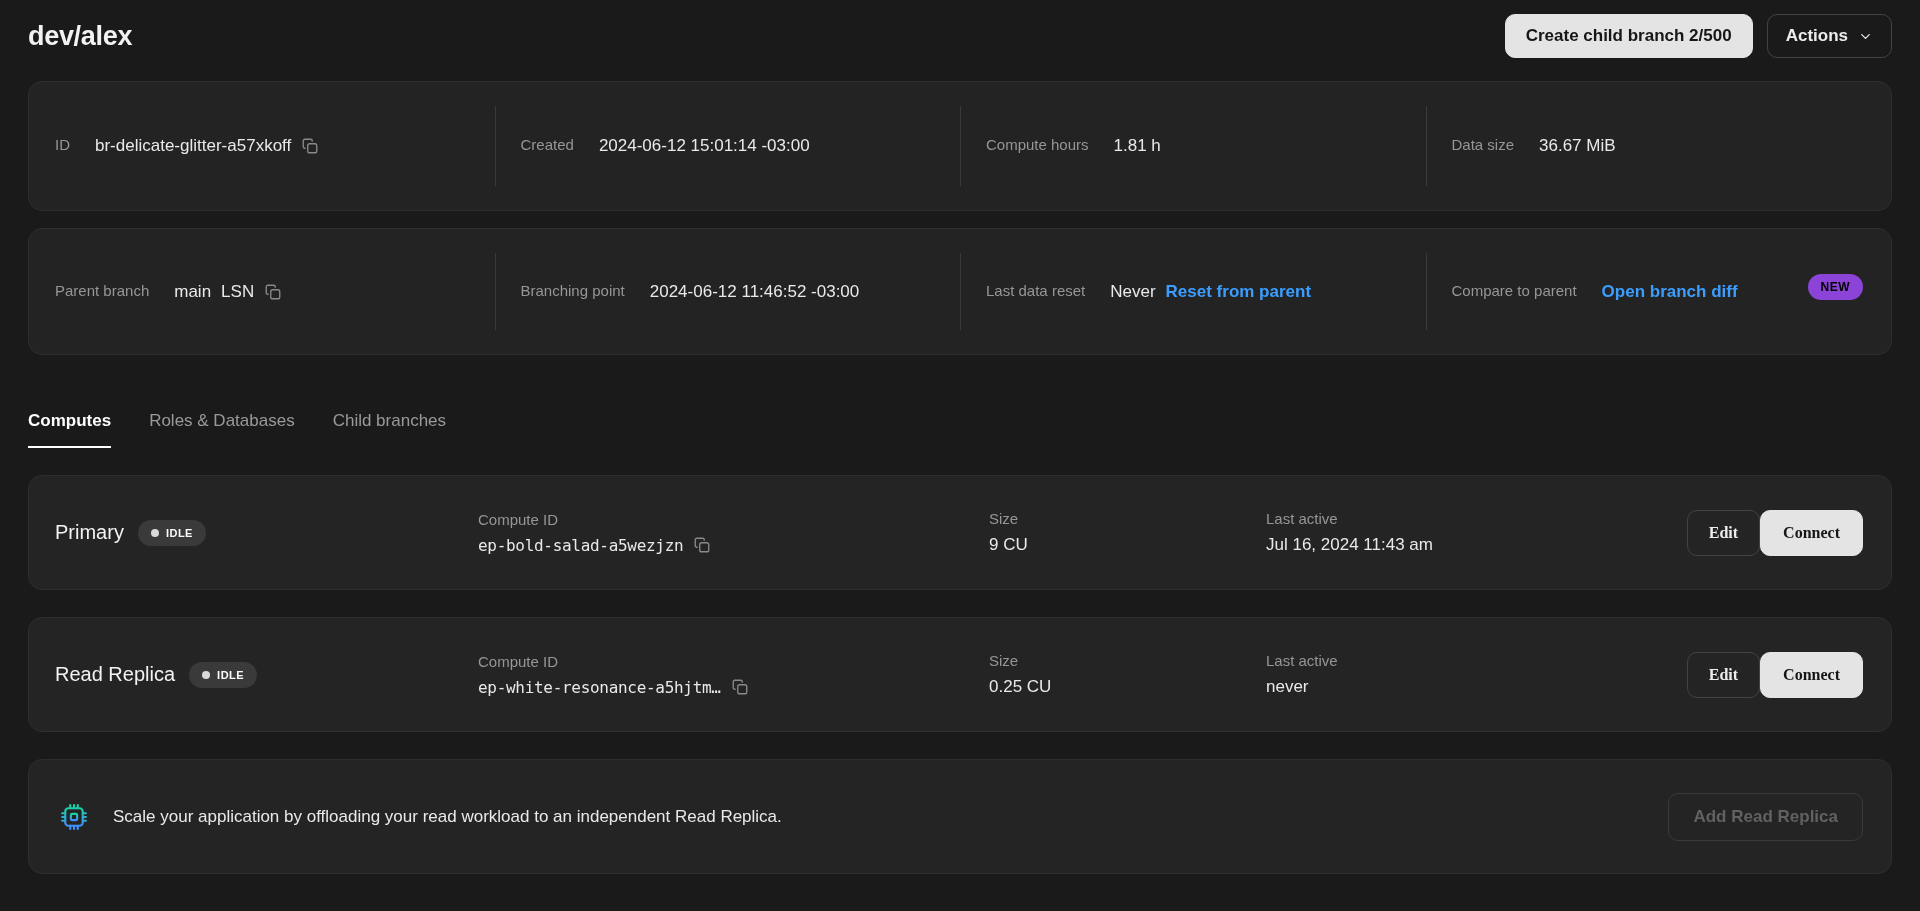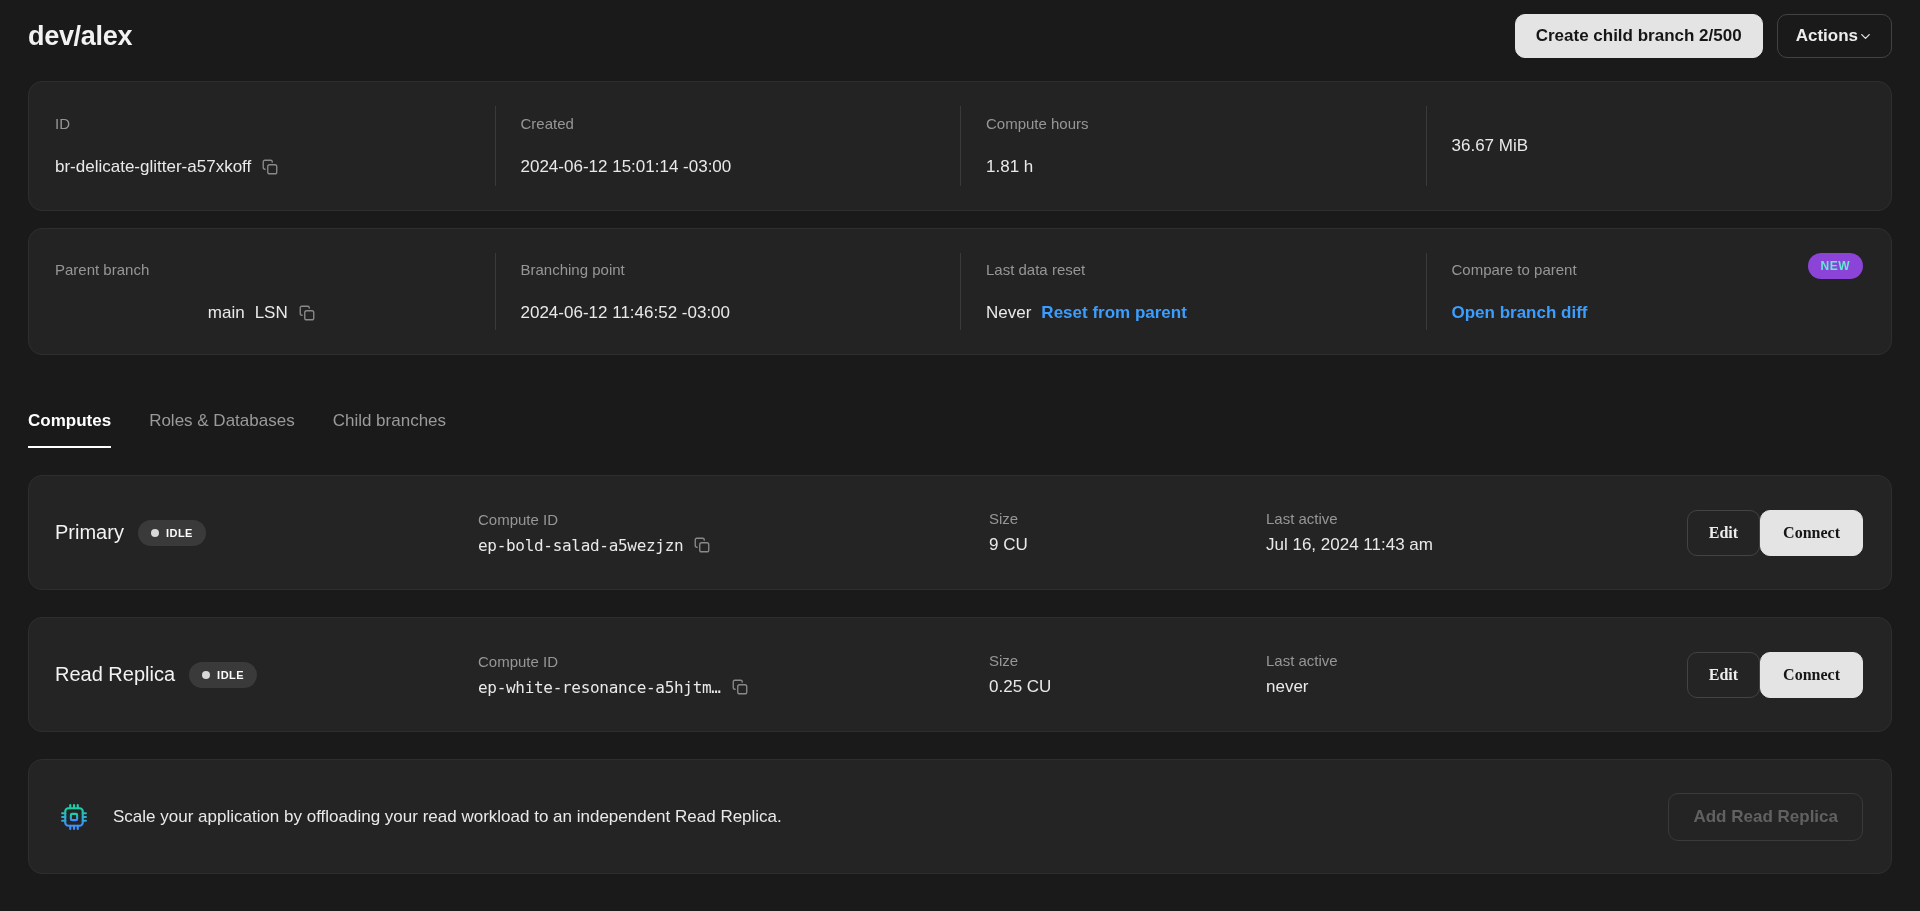--- a/index.html
+++ b/index.html
@@ -14,39 +14,39 @@
 
   
   header { margin-top:12px; height:48px; display:flex; align-items:center; justify-content:space-between; }
   h1 { font-size:27px; font-weight:700; color:#f2f2f2; letter-spacing:-0.3px; }
   .header-actions { display:flex; gap:14px; }
   .btn {
     font-family:inherit; height:44px; border-radius:10px; font-size:17px; font-weight:600;
     display:inline-flex; align-items:center; cursor:pointer;
   }
   .btn.light { background:#e4e4e4; border:1px solid #e4e4e4; color:#161616; padding:0 20px; }
-  .btn.outline { background:transparent; border:1px solid #434343; color:#ededed; padding:0 18px; gap:0; }
+  .btn.outline { background:transparent; border:1px solid #434343; color:#ededed; padding:0 18px; gap:10px; }
 
   
   .card {
     position:relative; background:#232323; border:1px solid #2e2e2e; border-radius:14px;
     display:grid; grid-template-columns:repeat(4,1fr); align-items:center;
   }
   .card.c1 { height:130px; margin-top:21px; }
   .card.c2 { height:127px; margin-top:17px; }
   .vdiv { position:absolute; top:24px; bottom:24px; width:1px; background:#3a3a3a; }
   .d1 { left:25%; } .d2 { left:50%; } .d3 { left:75%; }
-  .cell { padding-left:26px; display:flex; flex-direction:column; gap:25px; position:relative; }
+  .cell { padding-left:26px; display:flex; flex-direction:row; gap:25px; position:relative; }
   .label { font-size:15px; color:#969696; }
   .value { font-size:17px; color:#e9e9e9; display:flex; align-items:center; gap:10px; }
   .value-split { justify-content:center; padding-right:26px; }
   .lsn-group { display:flex; align-items:center; gap:10px; }
   .link { color:#3b9eff; font-weight:600; text-decoration:none; cursor:pointer; }
   .badge-new {
-    position:absolute; top:-8px; right:28px; background:#8b44d7; color:#5eead4;
+    position:absolute; top:-8px; right:28px; background:#8b44d7; color:#000000;
     font-size:12px; font-weight:700; letter-spacing:0.5px; padding:6px 13px; border-radius:999px;
   }
   .copy-btn { background:none; border:none; display:inline-flex; cursor:pointer; padding:0; }
 
   
   .tabs { display:flex; gap:38px; margin-top:56px; }
   .tab { font-size:17px; font-weight:500; color:#9a9a9a; padding-bottom:15px; border-bottom:2px solid transparent; cursor:pointer; }
   .tab.active { color:#ffffff; font-weight:700; border-bottom-color:#ffffff; }
 
   
@@ -120,20 +120,21 @@
       <div class="label">Created</div>
       <div class="value">2024-06-12 15:01:14 -03:00</div>
     </div>
 
     <div class="cell">
       <div class="label">Compute hours</div>
       <div class="value">1.81 h</div>
     </div>
 
     <div class="cell">
+      <div class="label">Data size</div>
       <div class="value">36.67 MiB</div>
     </div>
   </section>
 
   <section class="card c2">
     <div class="vdiv d1"></div>
     <div class="vdiv d2"></div>
     <div class="vdiv d3"></div>
 
     <div class="cell">

